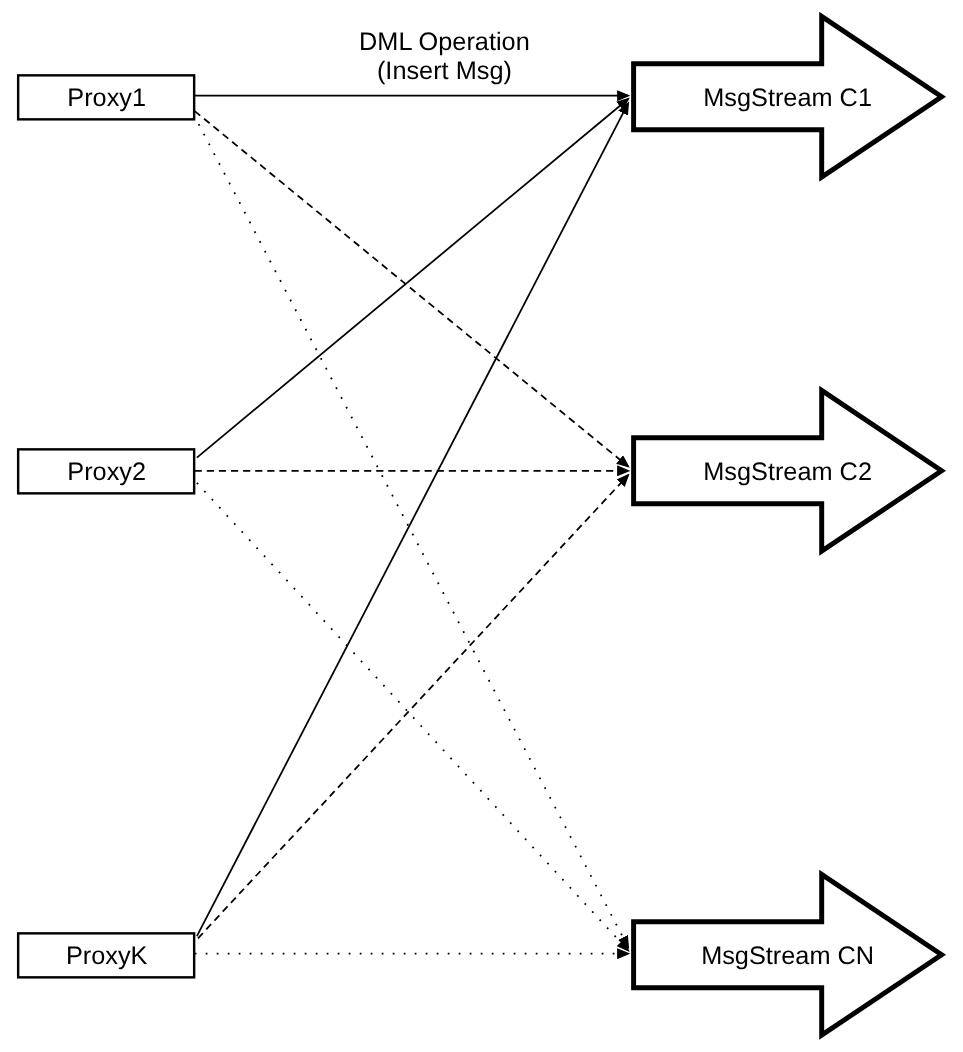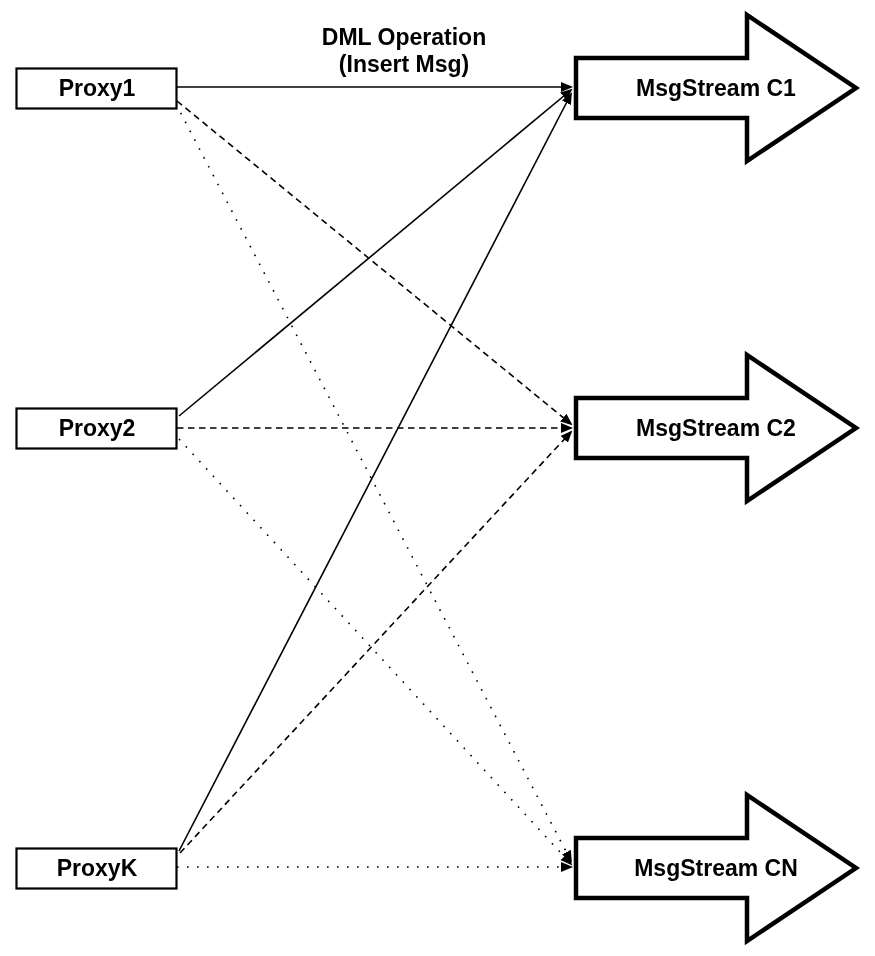--- a/index.html
+++ b/index.html
@@ -8,21 +8,20 @@
     background: #ffffff;
     width: 875px;
     height: 956px;
     overflow: hidden;
     font-family: "Liberation Sans", sans-serif;
   }
   .canvas-wrap {
     position: relative;
     width: 875px;
     height: 956px;
-    font-weight: bold;
   }
   svg text {
     font-family: "Liberation Sans", sans-serif;
     fill: #000000;
   }
   .title-text {
     font-size: 23px;
   }
   .node-label {
     font-size: 23px;

